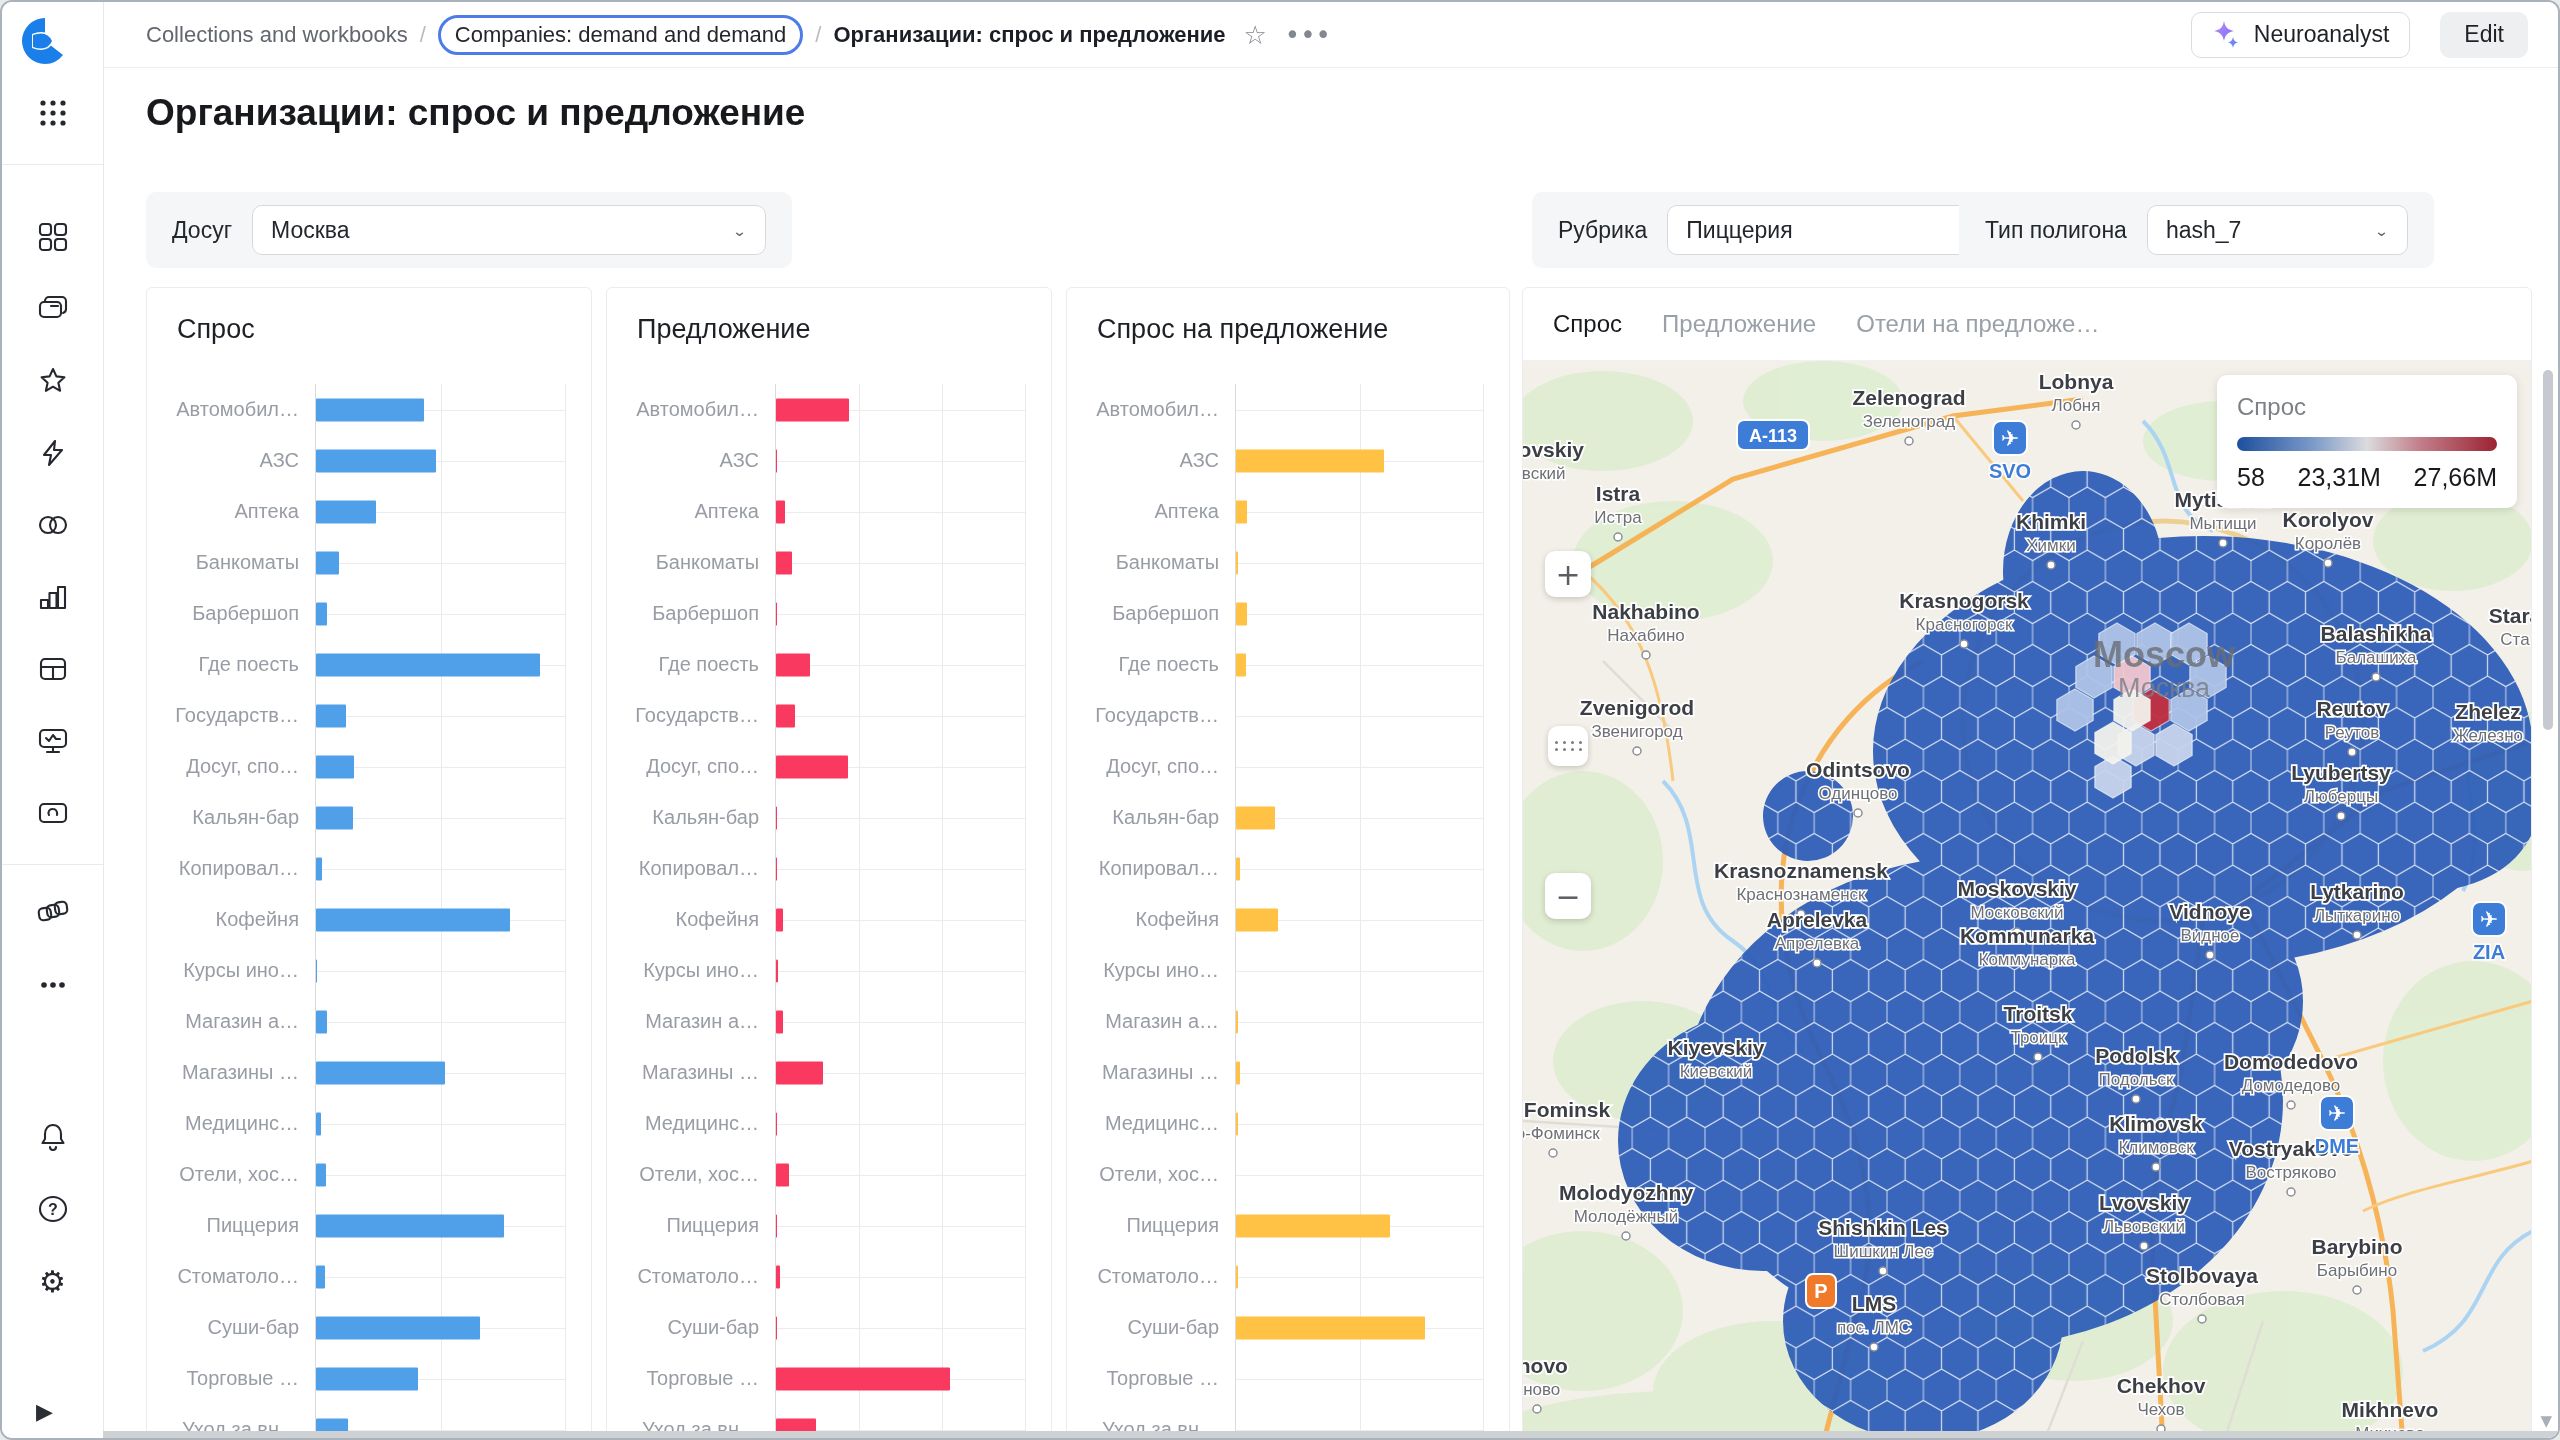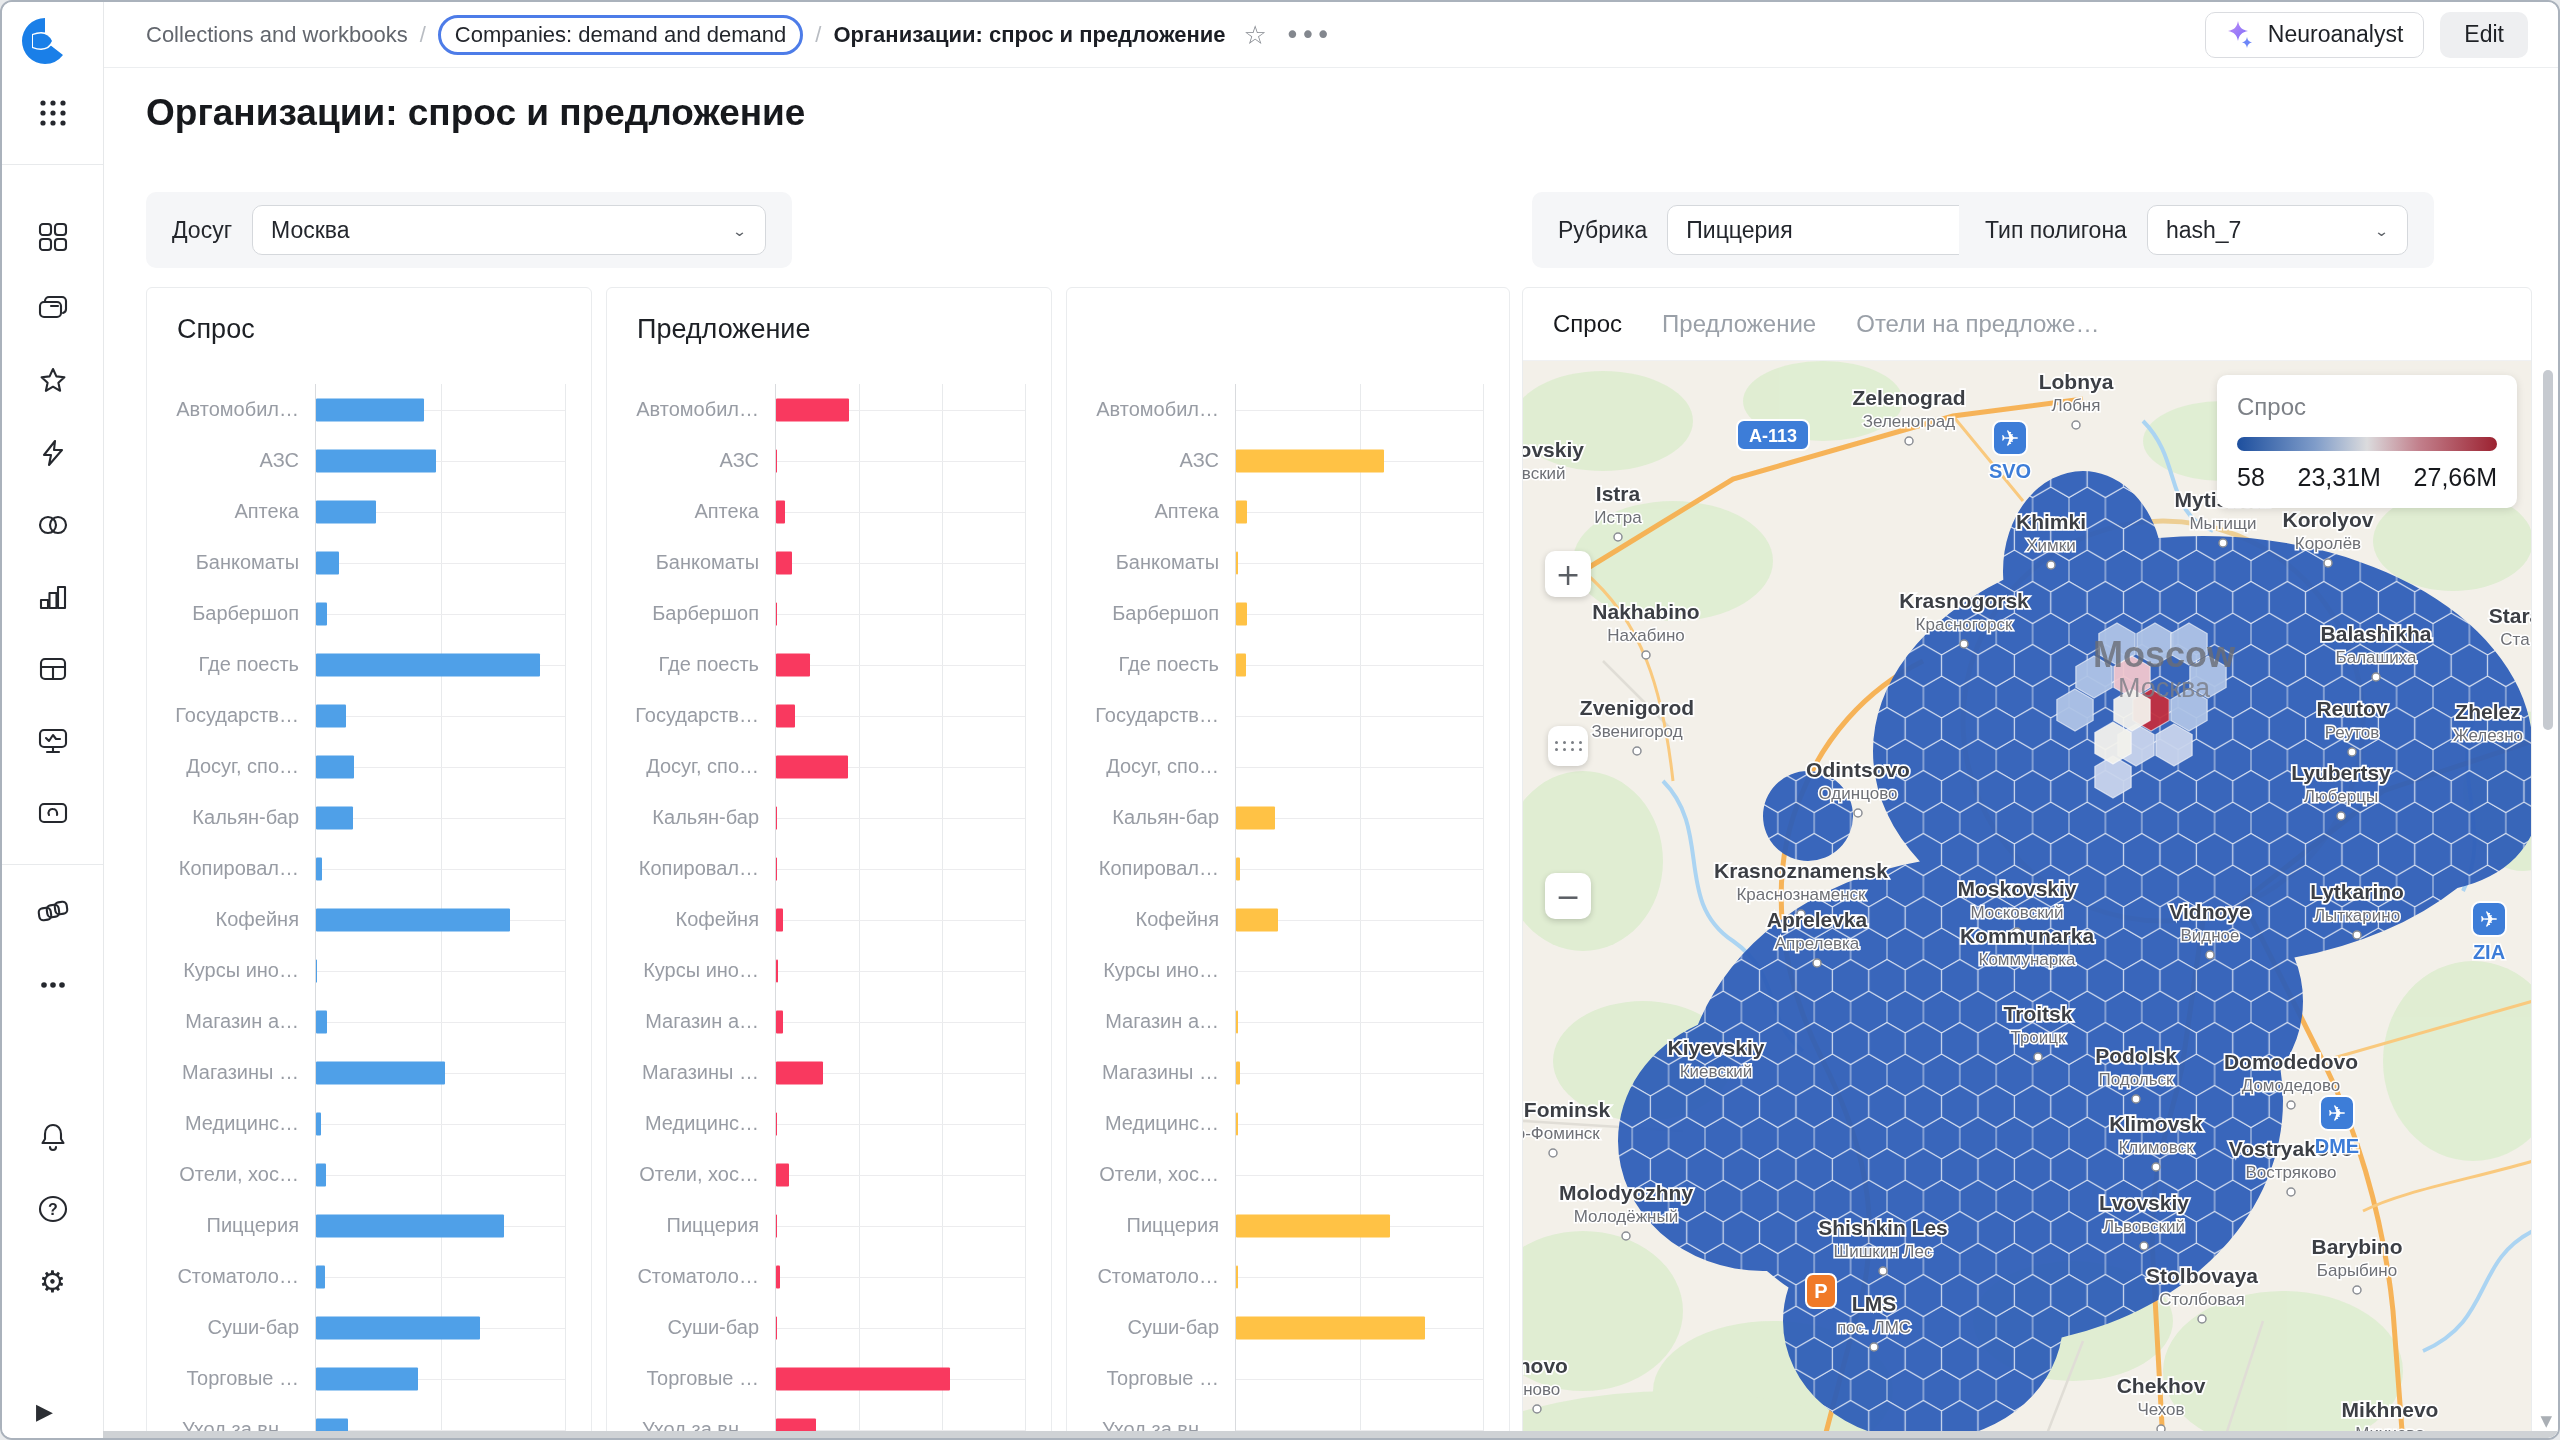--- a/index.html
+++ b/index.html
@@ -11,21 +11,21 @@
   .side-div{position:absolute;left:0;right:0;height:1px;background:#e8eaec;}
   .logo-swoosh{position:absolute;left:18px;top:14px;width:50px;height:50px;}
   .glyph{font-family:"DejaVu Sans",sans-serif;color:#25282e;}
   .expand-arrow{position:absolute;left:34px;bottom:14px;font-size:22px;color:#2b2e33;cursor:pointer;font-family:"DejaVu Sans",sans-serif;}
   
   .topbar{position:absolute;left:101px;right:0;top:0;height:66px;background:#fff;border-bottom:1px solid #eceef0;display:flex;align-items:center;padding:0 30px 0 43px;box-sizing:border-box;z-index:25;}
   .crumb{font-size:22px;color:#62666d;white-space:nowrap;cursor:pointer;}
   .crumb-sep{font-size:22px;color:#b8bcc2;margin:0 12px;}
   .crumb-chip{border:3px solid #4d7ce8;border-radius:20px;padding:4px 14px;color:#23262c;}
   .crumb-cur{color:#1b1e24;font-weight:700;cursor:default;}
-  .top-actions{margin-left:auto;display:flex;align-items:center;gap:16px;}
+  .top-actions{margin-left:auto;display:flex;align-items:center;gap:30px;}
   .star-ic,.dots-ic{color:#83878e;font-size:26px;cursor:pointer;margin-left:18px;font-family:"DejaVu Sans",sans-serif;}
   .btn-neuro{display:flex;align-items:center;gap:12px;background:#fff;border:1px solid #dadce0;border-radius:10px;height:46px;padding:0 20px;font-size:23px;color:#1e2126;cursor:pointer;}
   .btn-edit{background:#eeeff1;border:none;border-radius:10px;height:46px;padding:0 24px;font-size:23px;color:#1e2126;cursor:pointer;font-family:"Liberation Sans",sans-serif;}
   
   .content{position:absolute;left:101px;top:66px;right:0;bottom:0;background:#fff;}
   .page-title{position:absolute;left:43px;top:24px;font-size:37px;font-weight:700;color:#17191d;margin:0;}
   .filter-card{position:absolute;top:124px;height:76px;background:#f5f6f8;border-radius:10px;display:flex;align-items:center;padding:0 26px;box-sizing:border-box;gap:20px;}
   .filter-label{font-size:23px;color:#23262c;white-space:nowrap;}
   .select{flex:1;height:48px;background:#fff;border:1px solid #d5d8dc;border-radius:10px;display:flex;align-items:center;padding:0 18px;font-size:23px;color:#23262c;cursor:pointer;justify-content:space-between;min-width:0;}
   .chev{color:#5d6167;font-size:18px;transform:scaleY(.8);font-family:"DejaVu Sans",sans-serif;}
@@ -628,20 +628,21 @@
               <div class="vgrid" style="left: 33.3%;"></div>
               <div class="vgrid" style="left: 66.7%;"></div>
               <div class="vgrid" style="left: 100%;"></div>
               <div class="hline"></div>
               <div class="bar" style="width: 16%; background: rgb(249, 57, 95);"></div>
             </div>
           </div>
         </div>
     </section>
     <section class="panel" style="left:963px;width:444px">
+      <div class="panel-title">Спрос на предложение</div>
       <div class="rows">
           <div class="crow">
             <div class="cat">Автомобил…</div>
             <div class="plot">
               <div class="vgrid" style="left: 50%;"></div>
               <div class="vgrid" style="left: 100%;"></div>
               <div class="hline"></div>
             </div>
           </div>
           <div class="crow">

